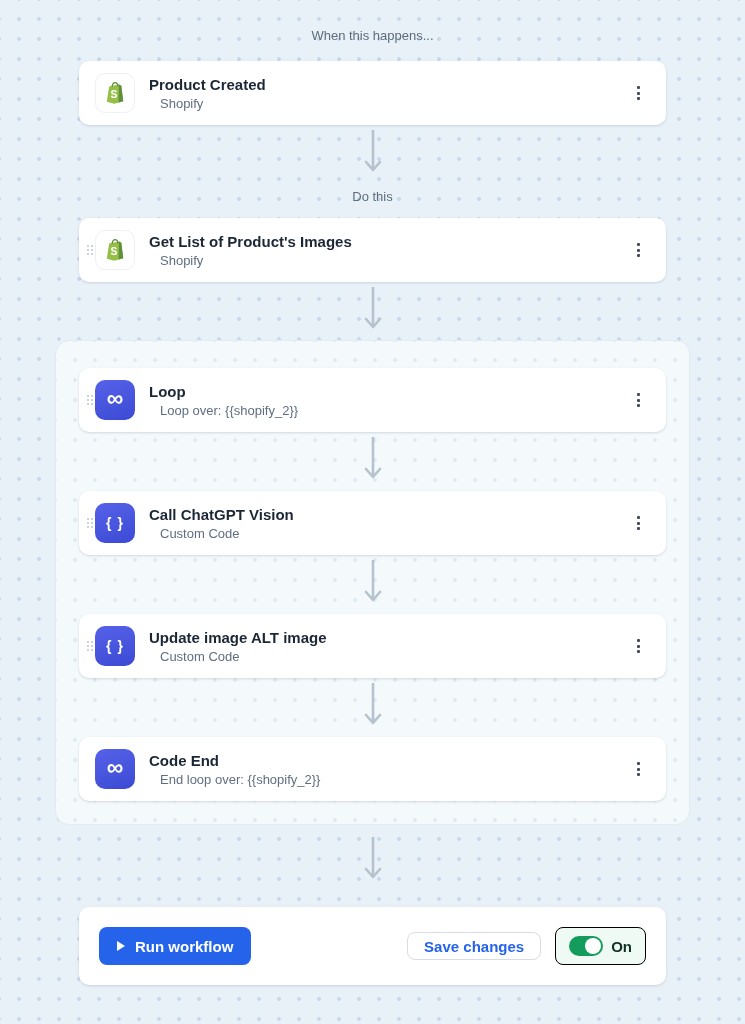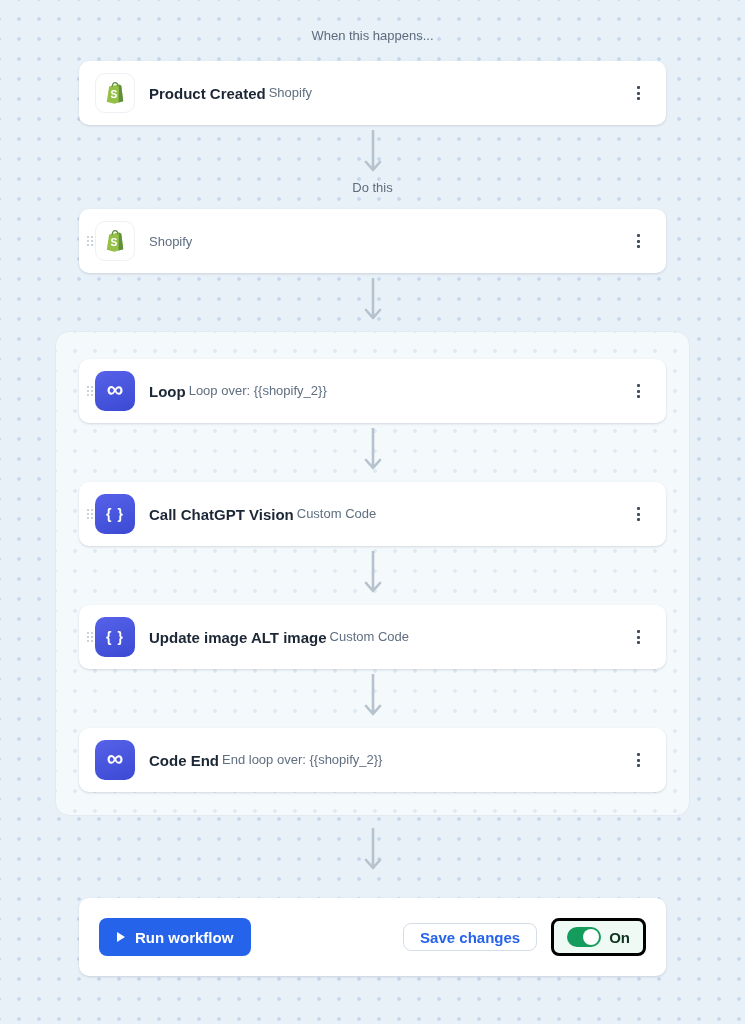--- a/index.html
+++ b/index.html
@@ -6,21 +6,21 @@
   body{
     width:745px;height:1024px;overflow:hidden;
     font-family:"Liberation Sans",sans-serif;
     background-color:#e9f1f8;
     background-image:radial-gradient(circle,#c8d9ee 1.7px,transparent 1.9px);
     background-size:20px 20px;background-position:9px 9px;
   }
   .flow{display:flex;flex-direction:column;align-items:center;padding-top:28px;border-radius:24px;}
   .step-label{font-size:13px;color:#5d6b7c;line-height:15px;}
   .label-trigger{margin-bottom:18px;}
-  .label-action{margin-top:6px;margin-bottom:14px;}
+  .label-action{margin-top:15px;margin-bottom:14px;}
 
   .card{
     width:587px;height:64px;background:#fff;border-radius:10px;
     box-shadow:0 1px 3px rgba(20,30,55,.10),0 1px 2px rgba(20,30,55,.05);
     display:flex;align-items:center;padding:0 16px;box-sizing:border-box;
     position:relative;cursor:pointer;
   }
   .drag-handle{
     position:absolute;left:5px;top:50%;transform:translateY(-50%);
     display:grid;grid-template-columns:2px 2px;grid-auto-rows:2px;gap:2px;
@@ -30,23 +30,23 @@
 
   .app-tile{
     width:40px;height:40px;border-radius:10px;margin-right:14px;flex:0 0 40px;
     display:flex;align-items:center;justify-content:center;
   }
   .tile-shopify{background:#fff;border:1px solid #edf0f4;box-sizing:border-box;}
   .tile-blue{background:linear-gradient(160deg,#5562e8 0%,#3c49d3 100%);color:#fff;}
   .glyph-loop{font-size:23px;font-weight:700;line-height:1;margin-top:-3px;}
   .glyph-code{font-size:14px;font-weight:700;letter-spacing:1px;line-height:1;}
 
-  .card-texts{display:flex;flex-direction:row;gap:3px;min-width:0;}
+  .card-texts{display:flex;flex-direction:column;gap:3px;min-width:0;}
   .card-title{font-size:15px;font-weight:700;color:#1c2736;line-height:17px;}
-  .card-subtitle{font-size:13px;color:#5f6e80;line-height:15px;}
+  .card-subtitle{font-size:13px;color:#5f6e80;line-height:15px;margin-left:11px;}
 
   .kebab{
     margin-left:auto;display:flex;flex-direction:column;gap:2.5px;
     padding:8px 10px;cursor:pointer;background:none;border:none;
   }
   .kebab i{width:3px;height:3px;border-radius:1px;background:#414c5c;}
 
   .arrow{margin:5px 0 0 0;line-height:0;}
   .arrow.in-loop{margin:5px 0 10px 0;}
   .arrow.after-card2{margin-top:5px;}
@@ -72,21 +72,21 @@
     font-family:inherit;font-size:15px;font-weight:700;cursor:pointer;
   }
   .play-icon{width:0;height:0;border-left:8px solid #fff;border-top:5px solid transparent;border-bottom:5px solid transparent;}
   .footer-right{margin-left:auto;display:flex;align-items:center;gap:14px;}
   .save-btn{
     height:28px;padding:0 16px;background:#fff;border:1px solid #d6dde6;border-radius:8px;
     color:#2563eb;font-family:inherit;font-size:15px;font-weight:700;cursor:pointer;
   }
   .toggle-pill{
     display:flex;align-items:center;gap:8px;height:38px;padding:0 13px;box-sizing:border-box;
-    background:#eefaf3;border:3px solid #000000;border-radius:8px;cursor:pointer;
+    background:#eefaf3;border:1px solid #000000;border-radius:8px;cursor:pointer;
   }
   .switch{position:relative;width:34px;height:20px;background:#149c5d;border-radius:10px;}
   .switch-knob{position:absolute;right:2px;top:2px;width:16px;height:16px;border-radius:50%;background:#fff;}
   .toggle-label{font-size:15px;font-weight:700;color:#0e3322;}
 </style>
 </head>
 <body>
 
 <div class="flow">
 
@@ -131,20 +131,21 @@
       </span>
     <span class="app-tile tile-shopify">
       <svg viewBox="0 0 24 24" width="26" height="26" aria-hidden="true">
         <path d="M6.6 6.1 15.7 4.2l2.1 1 1.8 14.3-8.3 2.4L4.4 20z" fill="#95BF47"></path>
         <path d="M15.7 4.2l2.1 1 1.8 14.3-4.3 1.2z" fill="#5E8E3E"></path>
         <path d="M9.3 6.3C9.5 4.5 10.5 2.5 12.2 2.5c1.6 0 2.4 1.8 2.7 3.3" fill="none" stroke="#5E8E3E" stroke-width="1.2"></path>
         <text x="11" y="16.8" font-size="9.5" font-weight="bold" fill="#ffffff" text-anchor="middle">S</text>
       </svg>
     </span>
     <span class="card-texts">
+      <span class="card-title">Get List of Product's Images</span>
       <span class="card-subtitle">Shopify</span>
     </span>
     <button class="kebab">
         <i></i>
         <i></i>
         <i></i>
       </button>
   </div>
 
   <div class="arrow after-card2">

